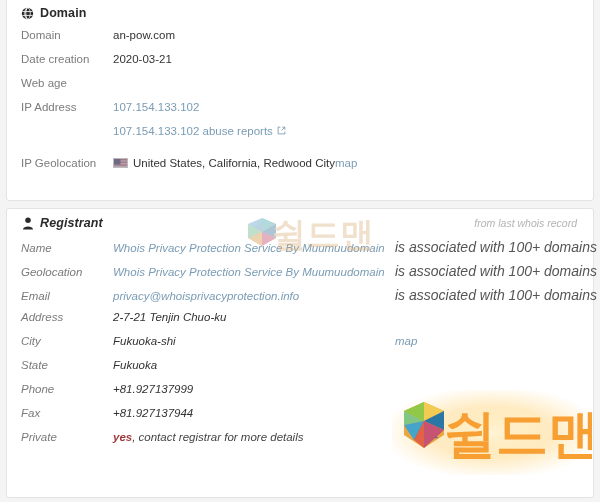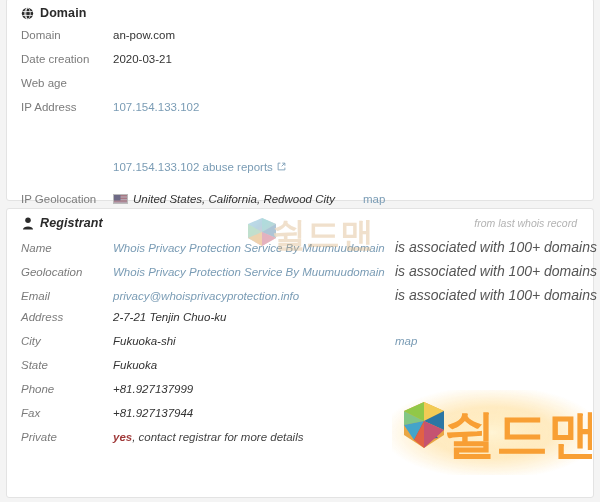--- a/index.html
+++ b/index.html
@@ -51,21 +51,21 @@
     padding-right: 2px;
   }
 
   .rows { padding: 6px 0 0 0; }
   .row {
     display: flex;
     align-items: baseline;
     height: 24px;
     padding: 0 14px;
   }
-  .row.sub { height: 22px; margin-top: 36px; }
+  .row.sub { height: 22px; }
   .lbl {
     width: 92px;
     flex: 0 0 92px;
     color: #7b7b7b;
     font-size: 11.5px;
   }
   .val {
     flex: 0 0 auto;
     width: 282px;
     color: #333;
@@ -177,21 +177,21 @@
         <span class="lbl"></span>
         <span class="val"><span class="link">107.154.133.102 abuse reports</span><span class="ext-icon"><svg width="9" height="9" viewBox="0 0 12 12">
                 <path d="M4.5 1.5 H1.5 V10.5 H10.5 V7.5" stroke="#7a9cb5" stroke-width="1.2" fill="none"></path>
                 <path d="M7 1.5 H10.5 V5" stroke="#7a9cb5" stroke-width="1.2" fill="none"></path>
                 <path d="M10.3 1.7 L6.2 5.8" stroke="#7a9cb5" stroke-width="1.2" fill="none"></path>
               </svg></span></span>
       </div>
 
       <div class="row" style="margin-top:10px;">
         <span class="lbl">IP Geolocation</span>
-        <span class="val" style="width:250px;font-style:italic;"><span class="flag-us"><svg width="15" height="10" viewBox="0 0 30 20">
+        <span class="val" style="width:222px;"><span class="flag-us"><svg width="15" height="10" viewBox="0 0 30 20">
                 <rect width="30" height="20" fill="#b9b2c0"></rect>
                 <rect y="0" width="30" height="1.6" fill="#a36a74"></rect>
                 <rect y="3.2" width="30" height="1.6" fill="#a36a74"></rect>
                 <rect y="6.4" width="30" height="1.6" fill="#a36a74"></rect>
                 <rect y="9.6" width="30" height="1.6" fill="#a36a74"></rect>
                 <rect y="12.8" width="30" height="1.6" fill="#a36a74"></rect>
                 <rect y="16" width="30" height="1.6" fill="#a36a74"></rect>
                 <rect width="13" height="11" fill="#6e6a86"></rect>
               </svg></span><span>United States, California, Redwood City</span></span>
         <span class="maplink">map</span>

